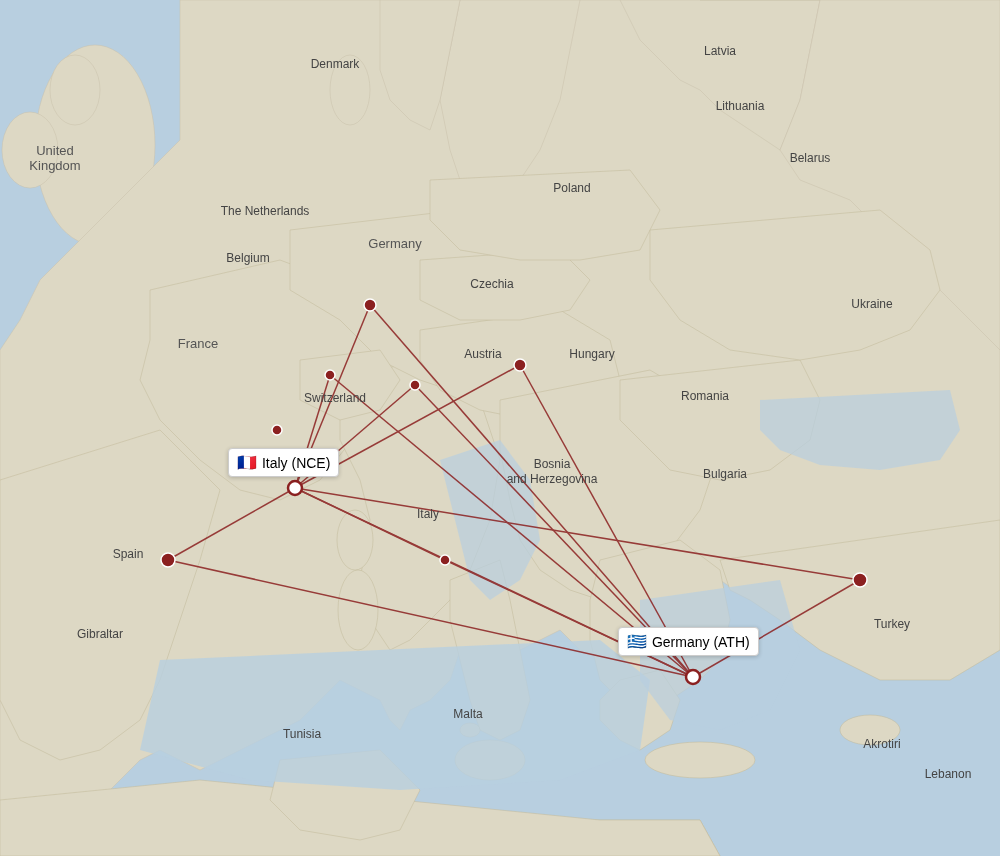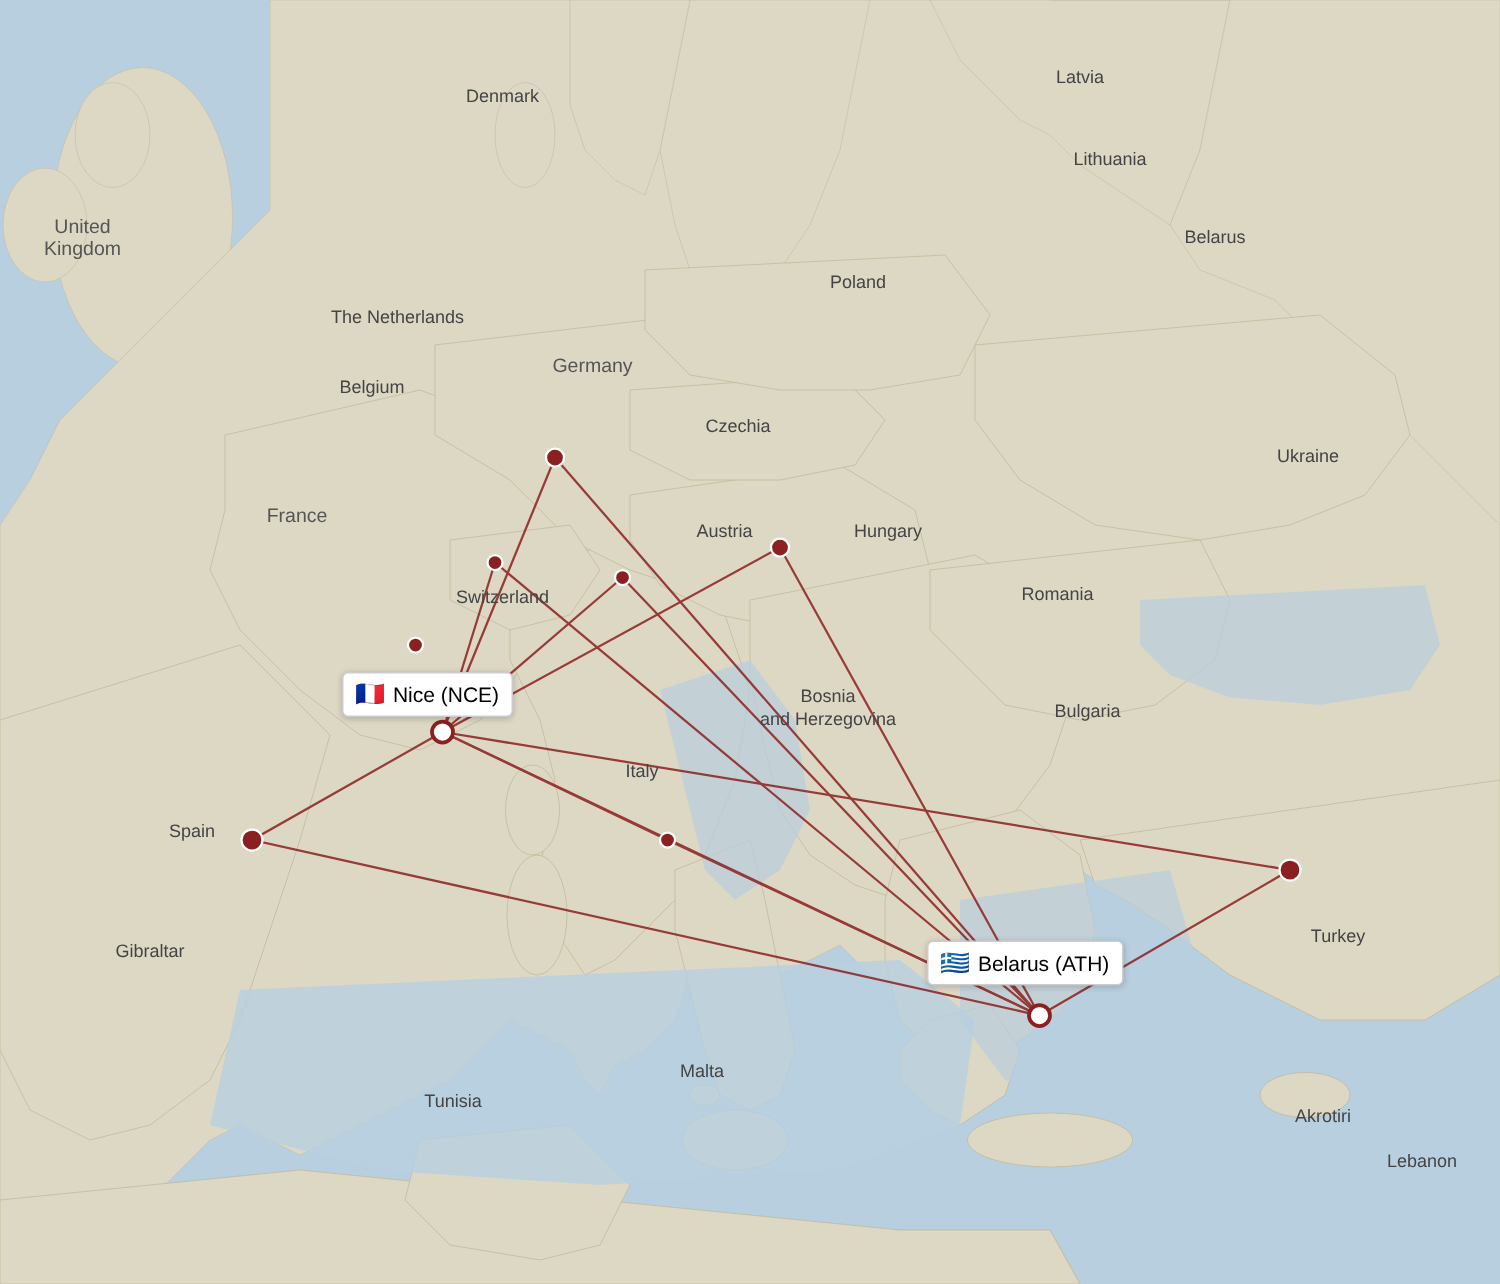--- a/index.html
+++ b/index.html
@@ -239,20 +239,20 @@
     <text x="468" y="718" class="map-text" text-anchor="middle">Malta</text>
     <text x="100" y="638" class="map-text" text-anchor="middle">Gibraltar</text>
     <text x="302" y="738" class="map-text" text-anchor="middle">Tunisia</text>
     <text x="892" y="628" class="map-text" text-anchor="middle">Turkey</text>
     <text x="948" y="778" class="map-text" text-anchor="middle">Lebanon</text>
     <text x="882" y="748" class="map-text" text-anchor="middle">Akrotiri</text>
   </svg>
 
   <div class="city-label" id="nice-label">
     <span class="flag">🇫🇷</span>
-    <span>Nice (NCE)</span>
+    <span>Italy (NCE)</span>
   </div>
 
   <div class="city-label" id="athens-label">
     <span class="flag">🇬🇷</span>
-    <span>Belarus (ATH)</span>
+    <span>Germany (ATH)</span>
   </div>
 </div>
 
 </body></html>

